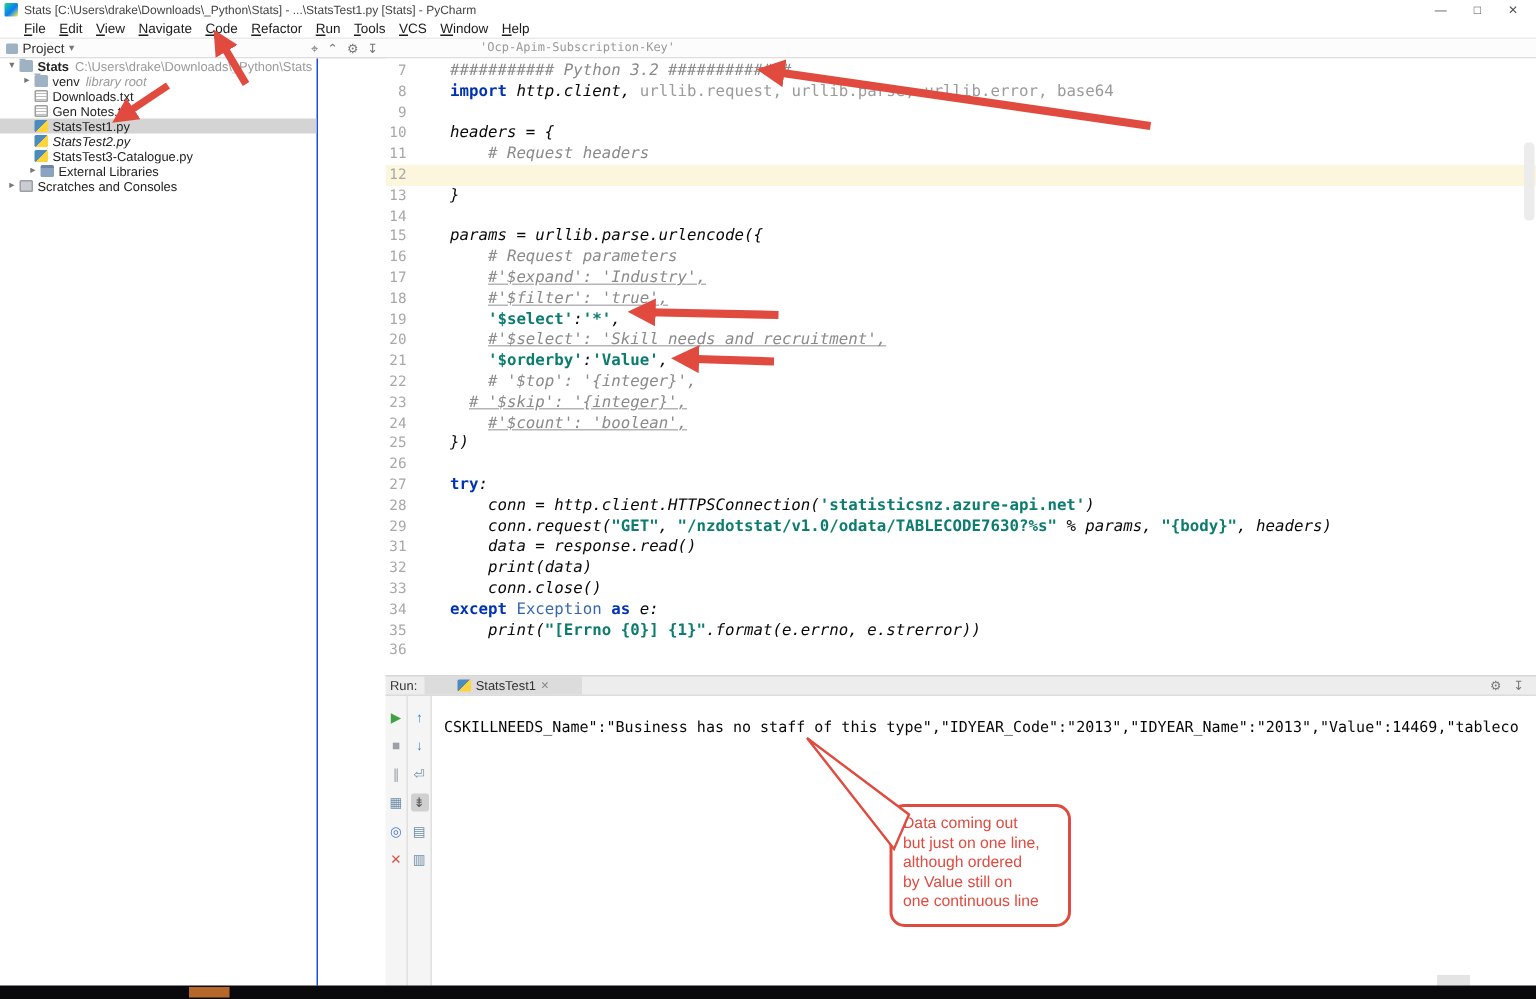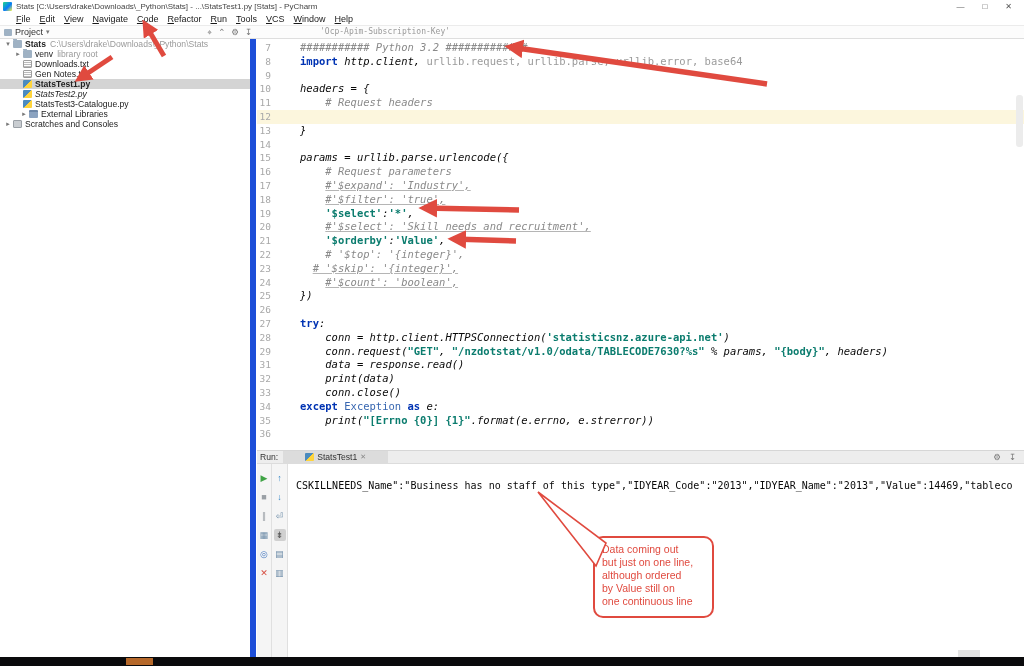--- a/index.html
+++ b/index.html
@@ -20,35 +20,35 @@
 
   
   .header-strip { position:absolute; left:0; top:25px; right:0; height:14px; background:#fcfcfc; border-top:1px solid #ebebeb; border-bottom:1px solid #dedede; font-size:9px; }
   .proj-head { position:absolute; left:0; top:0; width:256px; height:100%; display:flex; align-items:center; padding:0 4px; color:#333; }
   .proj-title { display:flex; align-items:center; gap:3px; }
   .proj-folder-ic { width:8px; height:7px; background:#9fb2c4; border-radius:1px; display:inline-block; }
   .proj-head-icons { margin-left:auto; display:flex; gap:6px; color:#777; font-size:8.5px; }
   .breadcrumb { position:absolute; left:320px; top:1px; font-size:8px; color:#9a9a9a; font-family:"DejaVu Sans Mono", monospace; }
 
   
-  .project-panel { position:absolute; left:0; top:39px; width:256px; bottom:9px; background:#fff; border-right:6px solid #1d4ed8; overflow:hidden; }
+  .project-panel { position:absolute; left:0; top:39px; width:212px; bottom:9px; background:#fff; border-right:1px solid #1d4ed8; overflow:hidden; }
   .tree-row { height:10px; line-height:10px; font-size:8.6px; display:flex; align-items:center; white-space:nowrap; overflow:hidden; color:#222; }
-  .tree-row.sel { background:#d4d4d4;font-weight:bold; }
+  .tree-row.sel { background:#d4d4d4; }
   .tchev { width:8px; display:inline-block; color:#777; font-size:7px; text-align:center; flex:0 0 8px; }
   .ticon { width:9px; height:8px; display:inline-block; margin:0 3px 0 1px; flex:0 0 9px; border-radius:1px; position:relative; }
   .ticon.folder { background:#9fb2c4; }
   .ticon.folder::before { content:""; position:absolute; left:0; top:-2px; width:4px; height:2px; background:#9fb2c4; border-radius:1px 1px 0 0; }
   .ticon.text { background:#fdfdfd; border:1px solid #9e9e9e;
     background-image:linear-gradient(#bbb 1px, transparent 1px); background-size:100% 2px; background-position:0 1px; }
   .ticon.python { background:linear-gradient(135deg,#4b8bbe 50%,#ffd43b 50%); }
   .ticon.libraries { background:#8ba3c0; border-top:2px solid #6d86a6; }
   .ticon.scratches { background:#c9cdd1; border:1px solid #9aa0a6; }
   .tlabel.b { font-weight:bold; }
   .tann { color:#9a9a9a; margin-left:4px; }
-  .tann.i { }
+  .tann.i { font-style:italic; }
 
   
   .editor { position:absolute; left:257px; top:39px; right:0; height:411px; background:#fff; overflow:hidden; }
   .code-lines { position:absolute; left:0; top:2px; right:0; }
   .code-line { display:flex; height:13.8px; line-height:13.8px; font-family:"DejaVu Sans Mono", monospace; font-size:10.5px; white-space:pre; }
   .code-line.hl { background:#fcf6dd; }
   .ln { flex:0 0 14px; text-align:right; color:#a8a8a8; font-size:9.5px; font-family:"DejaVu Sans Mono", monospace; }
   .lc { padding-left:29px; }
   .seg.p  { color:#080808;font-style:italic; }
   .seg.k  { color:#0033b3; font-weight:bold; }
@@ -167,21 +167,21 @@
         <div class="tree-row" style="padding-left: 14px; font-style: italic;">
           <span class="tchev"></span>
           <span class="ticon python"></span>
           <span class="tlabel">StatsTest2.py</span>
         </div>
         <div class="tree-row" style="padding-left: 14px;">
           <span class="tchev"></span>
           <span class="ticon python"></span>
           <span class="tlabel">StatsTest3-Catalogue.py</span>
         </div>
-        <div class="tree-row" style="padding-left: 20px;">
+        <div class="tree-row" style="padding-left: 4px; margin-left: 14px;">
           <span class="tchev">▸</span>
           <span class="ticon libraries"></span>
           <span class="tlabel">External Libraries</span>
         </div>
         <div class="tree-row" style="padding-left: 4px;">
           <span class="tchev">▸</span>
           <span class="ticon scratches"></span>
           <span class="tlabel">Scratches and Consoles</span>
         </div>
       </div>

